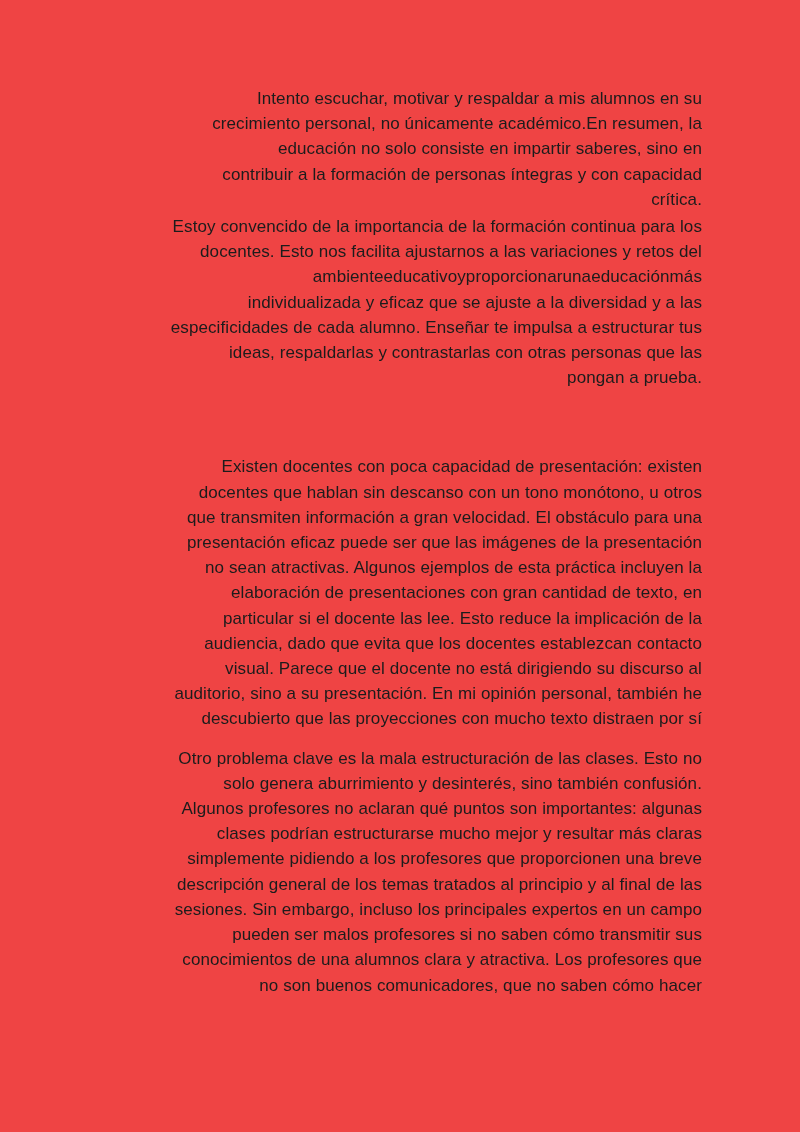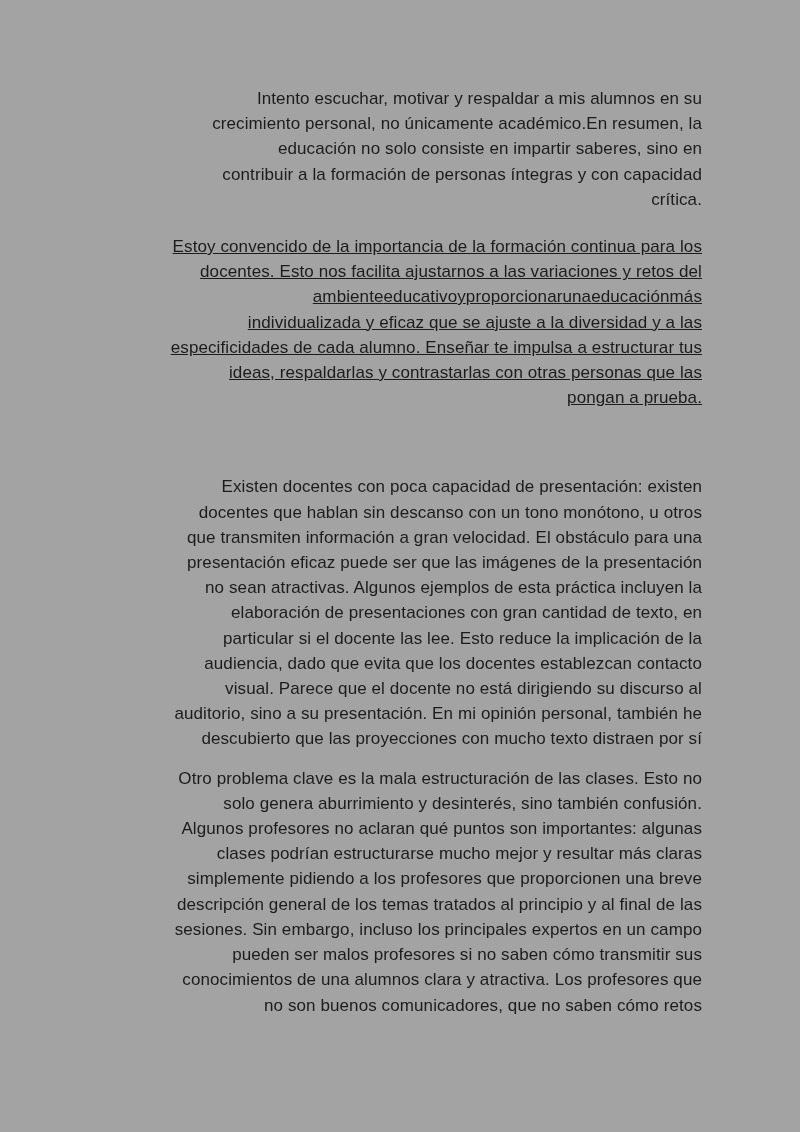--- a/index.html
+++ b/index.html
@@ -9,21 +9,21 @@
   }
   body {
     width: 800px;
     height: 1132px;
     position: relative;
     overflow: hidden;
   }
   .page {
     position: absolute;
     inset: 0;
-    background: #a3a3a3;
+    background: #ef4444;
   }
   .textcol {
     position: absolute;
     left: 112px;
     top: 86px;
     width: 590px;
     font-family: "Liberation Sans", sans-serif;
     font-size: 17px;
     line-height: 25.2px;
     color: #1c1c1c;
@@ -47,21 +47,21 @@
 
 <div class="page">
   <div class="textcol" id="document-body" style="color: rgb(28, 28, 28);">
       <div class="paragraph" style="margin-top: 0px;">
         <div class="line align-right"><span class="seg-regular">Intento escuchar, motivar y respaldar a mis alumnos en su</span></div>
         <div class="line align-split"><span class="seg-regular">crecimiento personal, no únicamente académico.</span><span class="seg-bold">En resumen, la</span></div>
         <div class="line align-right"><span class="seg-bold">educación no solo consiste en impartir saberes, sino en</span></div>
         <div class="line align-right"><span class="seg-bold">contribuir a la formación de personas íntegras y con capacidad</span></div>
         <div class="line align-left"><span class="seg-bold">crítica</span><span class="seg-regular">.</span></div>
       </div>
-      <div class="paragraph" style="margin-top: 22px; text-decoration: underline;">
+      <div class="paragraph" style="margin-top: 2px;">
         <div class="line align-right"><span class="seg-regular">Estoy convencido de la importancia de la formación continua para los</span></div>
         <div class="line align-right"><span class="seg-regular">docentes. Esto nos facilita ajustarnos a las variaciones y retos del</span></div>
         <div class="line align-justify"><span class="seg-regular">ambiente</span><span class="seg-regular">educativo</span><span class="seg-regular">y</span><span class="seg-regular">proporcionar</span><span class="seg-regular">una</span><span class="seg-regular">educación</span><span class="seg-regular">más</span></div>
         <div class="line align-right"><span class="seg-regular">individualizada y eficaz que se ajuste a la diversidad y a las</span></div>
         <div class="line align-right"><span class="seg-regular">especificidades de cada alumno. Enseñar te impulsa a estructurar tus</span></div>
         <div class="line align-right"><span class="seg-regular">ideas, respaldarlas y contrastarlas con otras personas que las</span></div>
         <div class="line align-right"><span class="seg-regular">pongan a prueba.</span></div>
       </div>
       <div class="paragraph" style="margin-top: 64px;">
         <div class="line align-left"><span class="seg-regular">Existen docentes con poca capacidad de presentación: existen</span></div>
@@ -79,16 +79,16 @@
       <div class="paragraph" style="margin-top: 14px;">
         <div class="line align-left"><span class="seg-regular">Otro problema clave es la mala estructuración de las clases. Esto no</span></div>
         <div class="line align-left"><span class="seg-regular">solo genera aburrimiento y desinterés, sino también confusión.</span></div>
         <div class="line align-left"><span class="seg-regular">Algunos profesores no aclaran qué puntos son importantes: algunas</span></div>
         <div class="line align-left"><span class="seg-regular">clases podrían estructurarse mucho mejor y resultar más claras</span></div>
         <div class="line align-left"><span class="seg-regular">simplemente pidiendo a los profesores que proporcionen una breve</span></div>
         <div class="line align-left"><span class="seg-regular">descripción general de los temas tratados al principio y al final de las</span></div>
         <div class="line align-left"><span class="seg-regular">sesiones. Sin embargo, incluso los principales expertos en un campo</span></div>
         <div class="line align-left"><span class="seg-regular">pueden ser malos profesores si no saben cómo transmitir sus</span></div>
         <div class="line align-left"><span class="seg-regular">conocimientos de una alumnos clara y atractiva. Los profesores que</span></div>
-        <div class="line align-left"><span class="seg-regular">no son buenos comunicadores, que no saben cómo retos</span></div>
+        <div class="line align-left"><span class="seg-regular">no son buenos comunicadores, que no saben cómo hacer</span></div>
       </div>
     </div>
 </div>
 
 </body></html>

